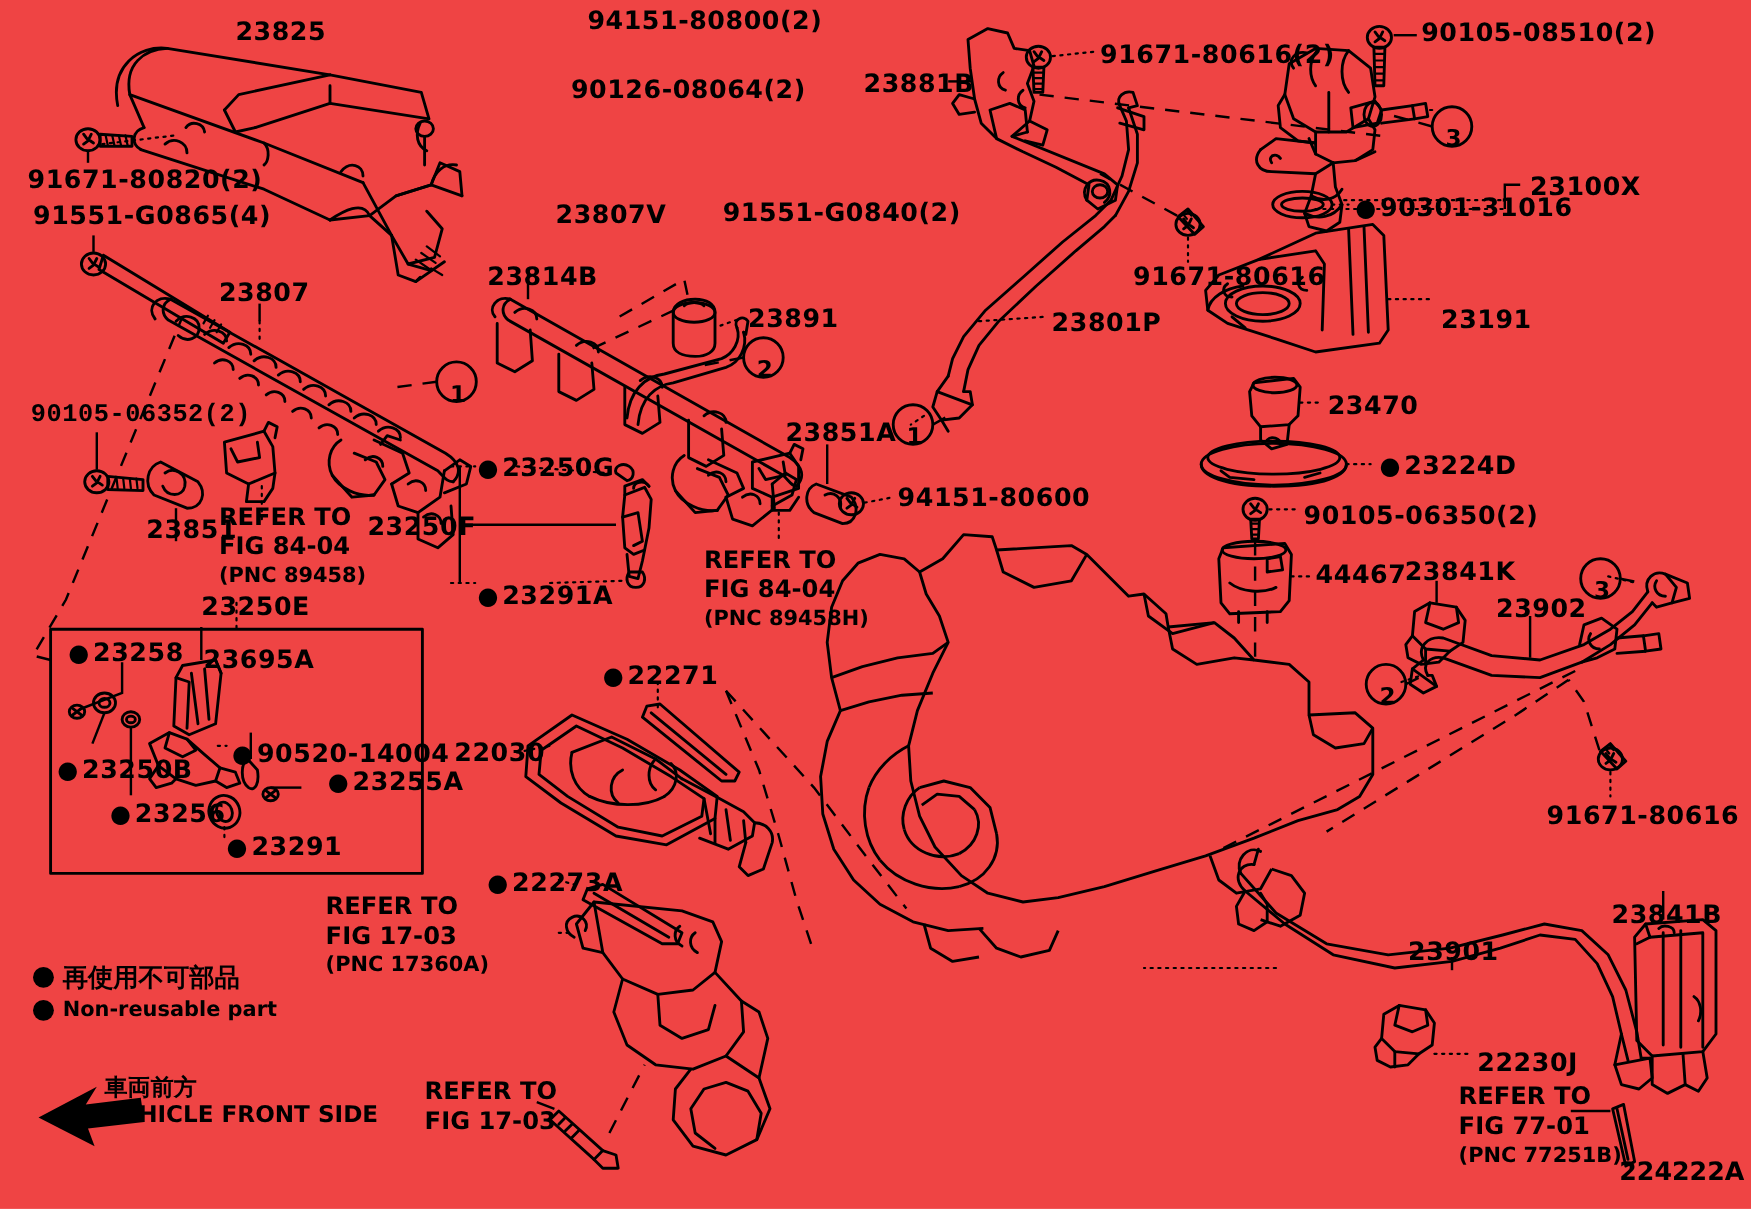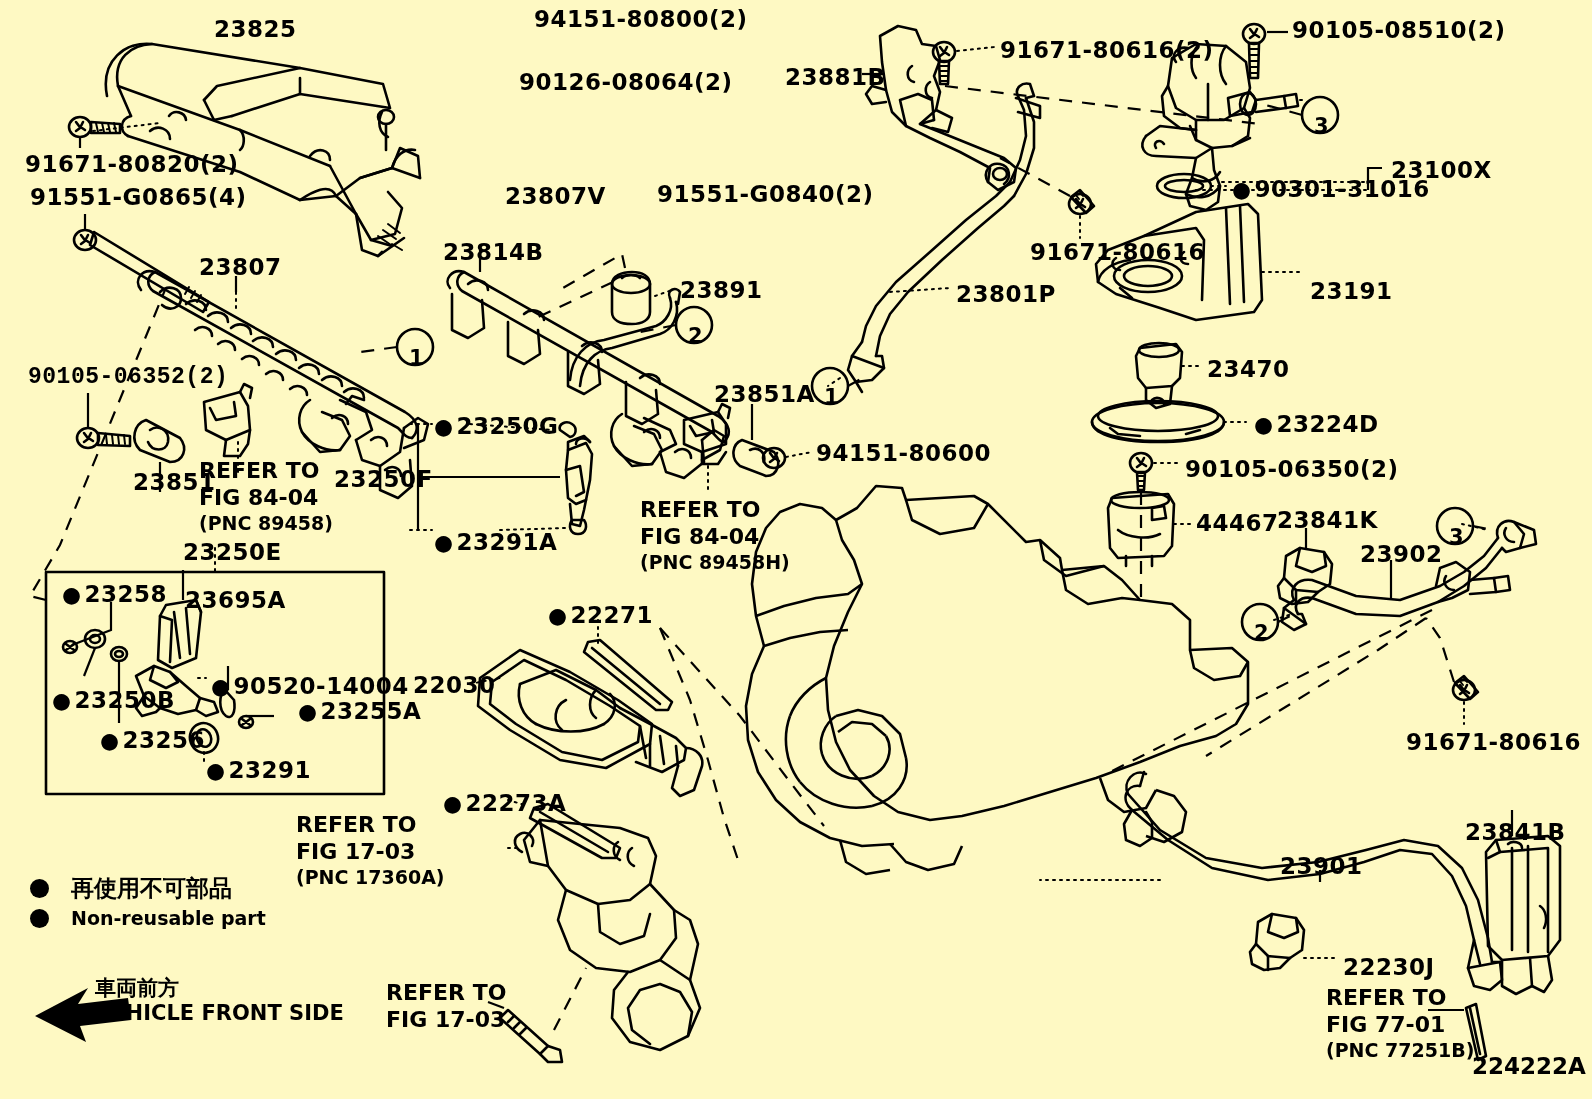--- a/index.html
+++ b/index.html
@@ -1,27 +1,27 @@
 <!DOCTYPE html>
 <html><head>
 <meta charset="utf-8">
 <style>
   html,body{margin:0;padding:0;background:#fff;}
-  #page{position:relative;width:1592px;height:1099px;background:#fef9c3;
+  #page{position:relative;width:1592px;height:1099px;background:#ef4444;
         font-family:"DejaVu Sans",sans-serif;overflow:hidden;}
   #art{position:absolute;left:0;top:0;width:1592px;height:1099px;}
   .lbl{position:absolute;white-space:nowrap;color:#000;
        font-family:"DejaVu Sans",sans-serif;font-weight:bold;
        font-size:23px;letter-spacing:0.5px;line-height:1.12;}
   .lbl.dot::before{content:"\25CF";margin-right:3px;font-size:0.95em;}
   .multi{position:absolute;white-space:pre;color:#000;font-weight:bold;
          font-size:22px;line-height:1.22;font-family:"DejaVu Sans",sans-serif;}
   .multi .p{font-size:19px;}
   .legend{position:absolute;font-weight:bold;color:#000;}
-  .legend .row{display:flex;align-items:center;gap:22px;margin-bottom:3px;}
+  .legend .row{display:flex;align-items:center;gap:8px;margin-bottom:3px;}
   .legend .bullet{width:19px;height:19px;border-radius:50%;background:#000;flex:none;}
   .legend .t1{font-size:23px;}
   .legend .t2{font-size:19px;}
   .frontside{position:absolute;font-weight:bold;color:#000;
              display:flex;align-items:center;gap:12px;}
   .frontside .txt{font-size:21px;line-height:1.2;}
   .code{position:absolute;font-weight:bold;font-size:23px;color:#000;}
 </style>
 </head>
 <body>

